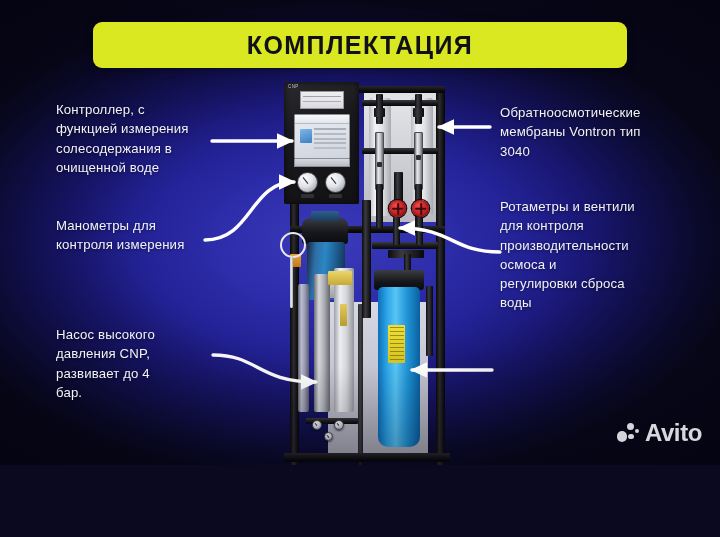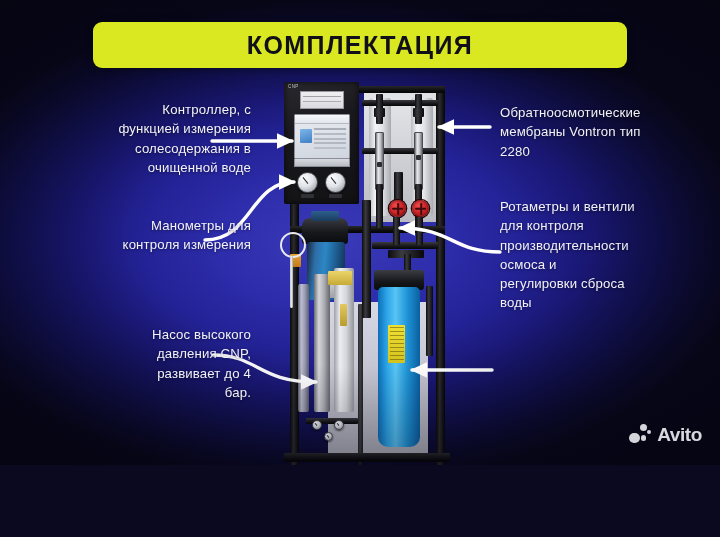--- a/index.html
+++ b/index.html
@@ -72,21 +72,21 @@
   
   .callout {
     position: absolute;
     color: #f2f2f8;
     font-size: 13.2px;
     line-height: 1.46;
     letter-spacing: 0.15px;
     white-space: pre-line;
     text-shadow: 0 1px 3px rgba(0,0,0,0.45);
   }
-  .callout.left  { text-align: right; margin-left: 20px; }
+  .callout.left  { text-align: left; }
   .callout.right { text-align: left; }
 
   #callout-controller  { left: 56px;  top: 100px; width: 175px; }
   #callout-manometers  { left: 56px;  top: 216px; width: 175px; }
   #callout-pump        { left: 56px;  top: 325px; width: 175px; }
 
   #callout-membranes   { left: 500px; top: 103px; width: 190px; }
   #callout-rotameters  { left: 500px; top: 197px; width: 190px; }
   #callout-cartridge   { left: 500px; top: 343px; width: 190px; }
 
@@ -361,21 +361,21 @@
     display: block;
     border-radius: 50%;
     background: #e6e6ec;
   }
   #avito .d1 { width: 10.5px; height: 10.5px; left: 0px;    top: 8.5px; }
   #avito .d2 { width: 7px;    height: 7px;    left: 10.5px; top: 0px;   }
   #avito .d3 { width: 5.5px;  height: 5.5px;  left: 11.5px; top: 11px;  }
   #avito .d4 { width: 4px;    height: 4px;    left: 18px;   top: 6px;   }
   #avito .word {
     color: #e9e9ef;
-    font-size: 19px;
+    font-size: 24px;
     font-weight: bold;
     letter-spacing: -0.4px;
     line-height: 1;
   }
 </style>
 </head>
 <body>
 
 <div id="stage">
 
@@ -518,21 +518,21 @@
   <div class="callout left" id="callout-manometers">Манометры для
 контроля измерения</div>
 
   <div class="callout left" id="callout-pump">Насос высокого
 давления CNP,
 развивает до 4
 бар.</div>
 
   <div class="callout right" id="callout-membranes">Обратноосмотические
 мембраны Vontron тип
-2280</div>
+3040</div>
 
   <div class="callout right" id="callout-rotameters">Ротаметры и вентили
 для контроля
 производительности
 осмоса и
 регулировки сброса
 воды</div>
 
 
   <div id="avito">

